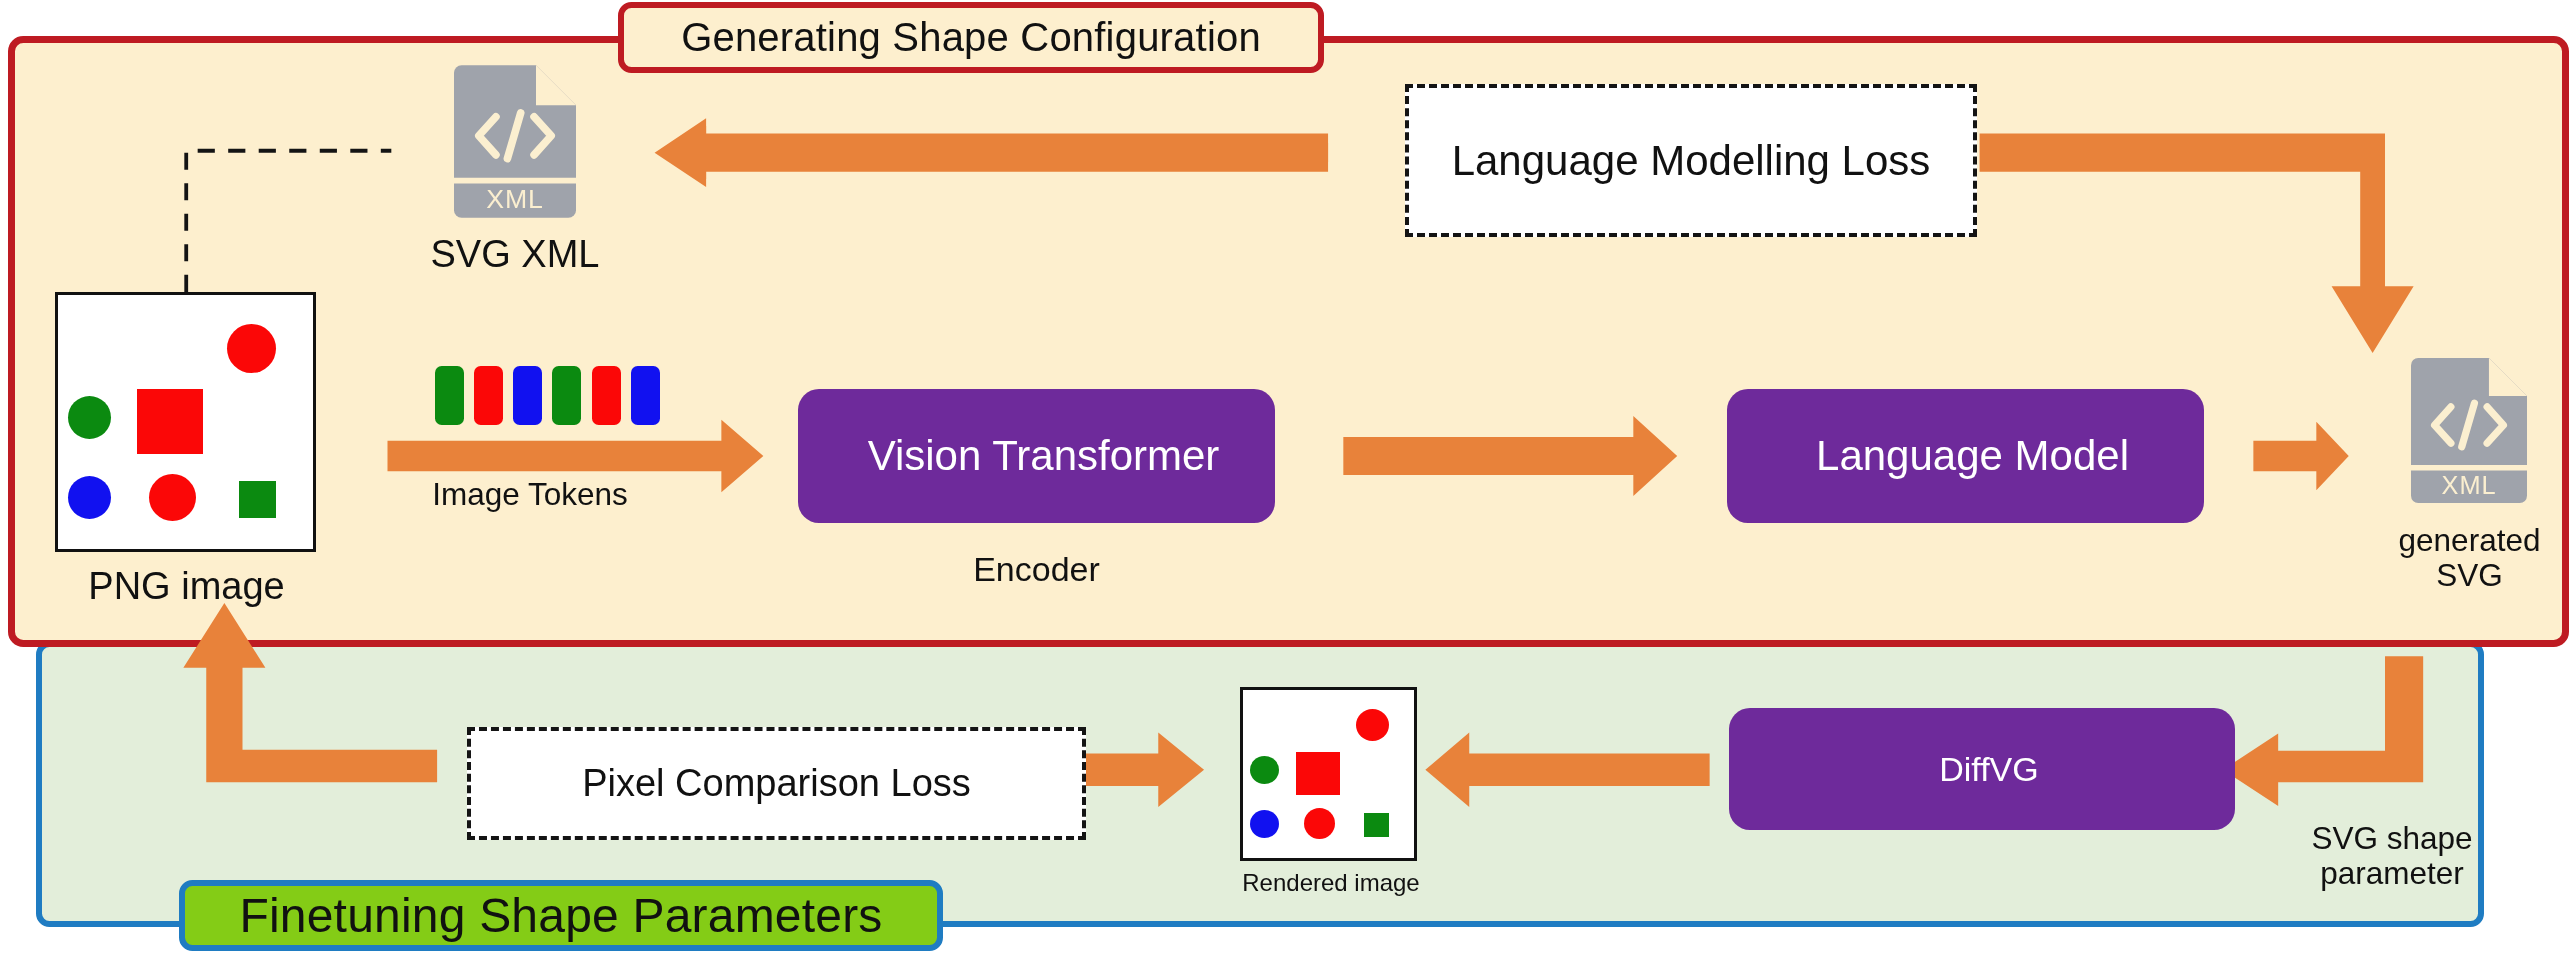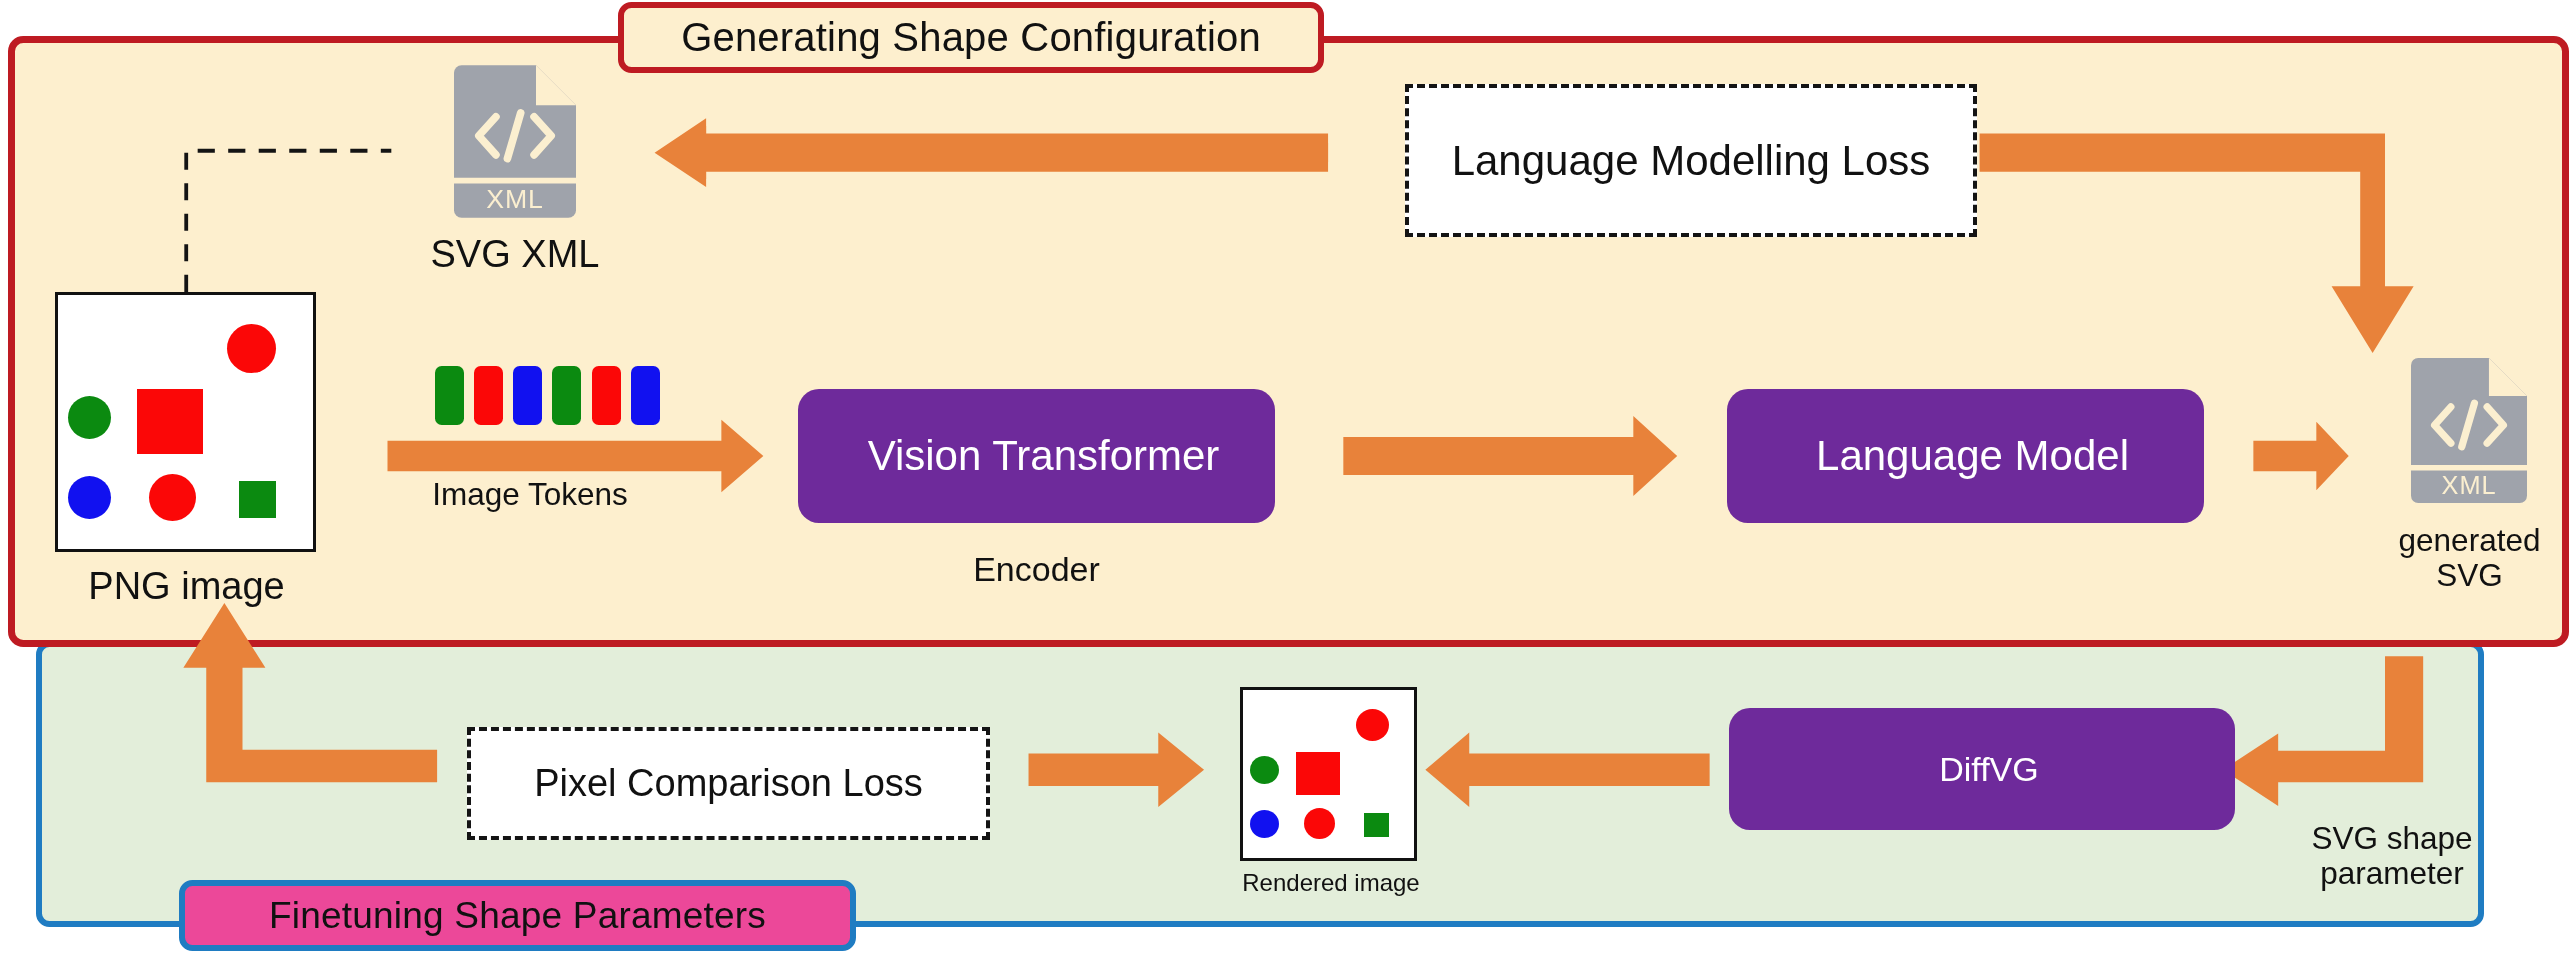--- a/index.html
+++ b/index.html
@@ -13,23 +13,23 @@
       background:#E3EEDA;border:6.7px solid #1F7CC2;border-radius:13.4px;}
   #panel-top{left:7.6px;top:36px;width:2561px;height:611px;
       background:#FDEFCE;border:7.6px solid #BE1B22;border-radius:15.3px;}
 
   
   .pill{position:absolute;box-sizing:border-box;display:flex;align-items:center;
         justify-content:center;border-radius:13.4px;white-space:nowrap;}
   #pill-top{left:618px;top:1.9px;width:706px;height:71px;
       background:#FDEFCE;border:6.7px solid #BE1B22;
       font-size:40px;letter-spacing:0.2px;color:#111;}
-  #pill-bottom{left:179px;top:880px;width:677px;height:71px;
-      background:#ec4899;border:6.7px solid #1F7CC2;
-      font-size:37px;letter-spacing:0.2px;color:#111;}
+  #pill-bottom{left:179px;top:880px;width:764px;height:71px;
+      background:#84cc16;border:6.7px solid #1F7CC2;
+      font-size:48px;letter-spacing:0.2px;color:#111;}
 
   
   .lbl{position:absolute;color:#111;text-align:center;line-height:1.12;white-space:pre-line;}
 
   
   .pbox{position:absolute;box-sizing:border-box;display:flex;align-items:center;
         justify-content:center;background:#6E2A9B;border-radius:21px;color:#fff;padding-left:14px;}
 
   
   .dbox{position:absolute;box-sizing:border-box;display:flex;align-items:center;
@@ -155,16 +155,16 @@
   <div class="imgcard" id="rendered-card" style="left:1240px;top:687px;width:177px;height:174px;">
       <div class="shape circ" style="left: 113px; top: 19px; width: 33px; height: 32px; background: rgb(251, 7, 7);"></div>
       <div class="shape circ" style="left: 6.8px; top: 66px; width: 29px; height: 28px; background: rgb(11, 138, 16);"></div>
       <div class="shape" style="left: 53px; top: 62px; width: 44px; height: 43px; background: rgb(251, 7, 7);"></div>
       <div class="shape circ" style="left: 6.8px; top: 120px; width: 29px; height: 28px; background: rgb(17, 17, 240);"></div>
       <div class="shape circ" style="left: 61px; top: 118px; width: 31px; height: 31px; background: rgb(251, 7, 7);"></div>
       <div class="shape" style="left: 121px; top: 123px; width: 24.6px; height: 24px; background: rgb(11, 138, 16);"></div>
     </div>
   <div class="lbl" style="left:1191px;top:870px;width:280px;font-size:24px;">Rendered image</div>
 
-  <div class="dbox" style="left:467px;top:727px;width:523px;height:113px;font-size:38px;">Pixel Comparison Loss</div>
+  <div class="dbox" style="left:467px;top:727px;width:619px;height:113px;font-size:38px;">Pixel Comparison Loss</div>
 
 </div>
 
 
 </body></html>

